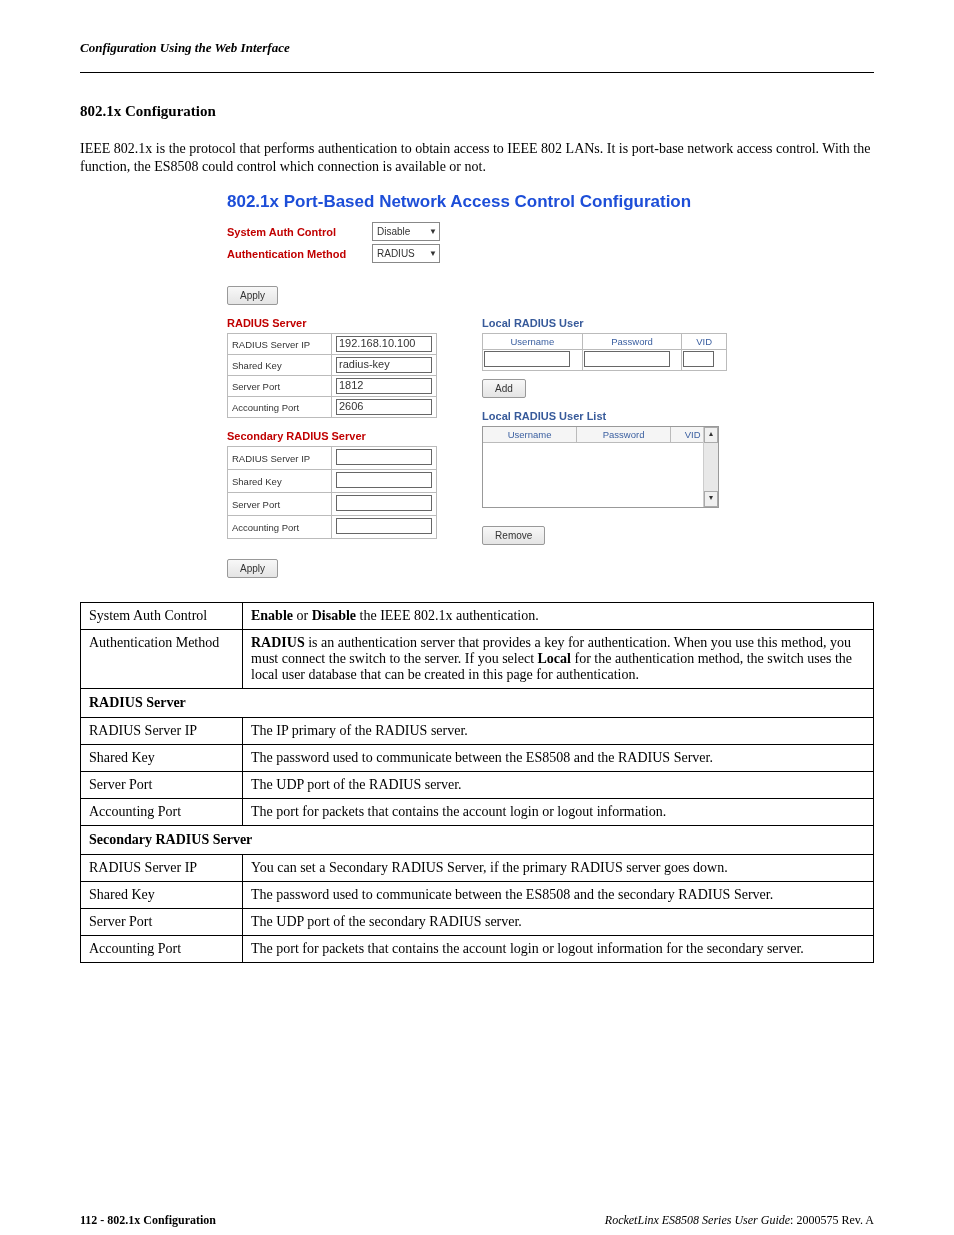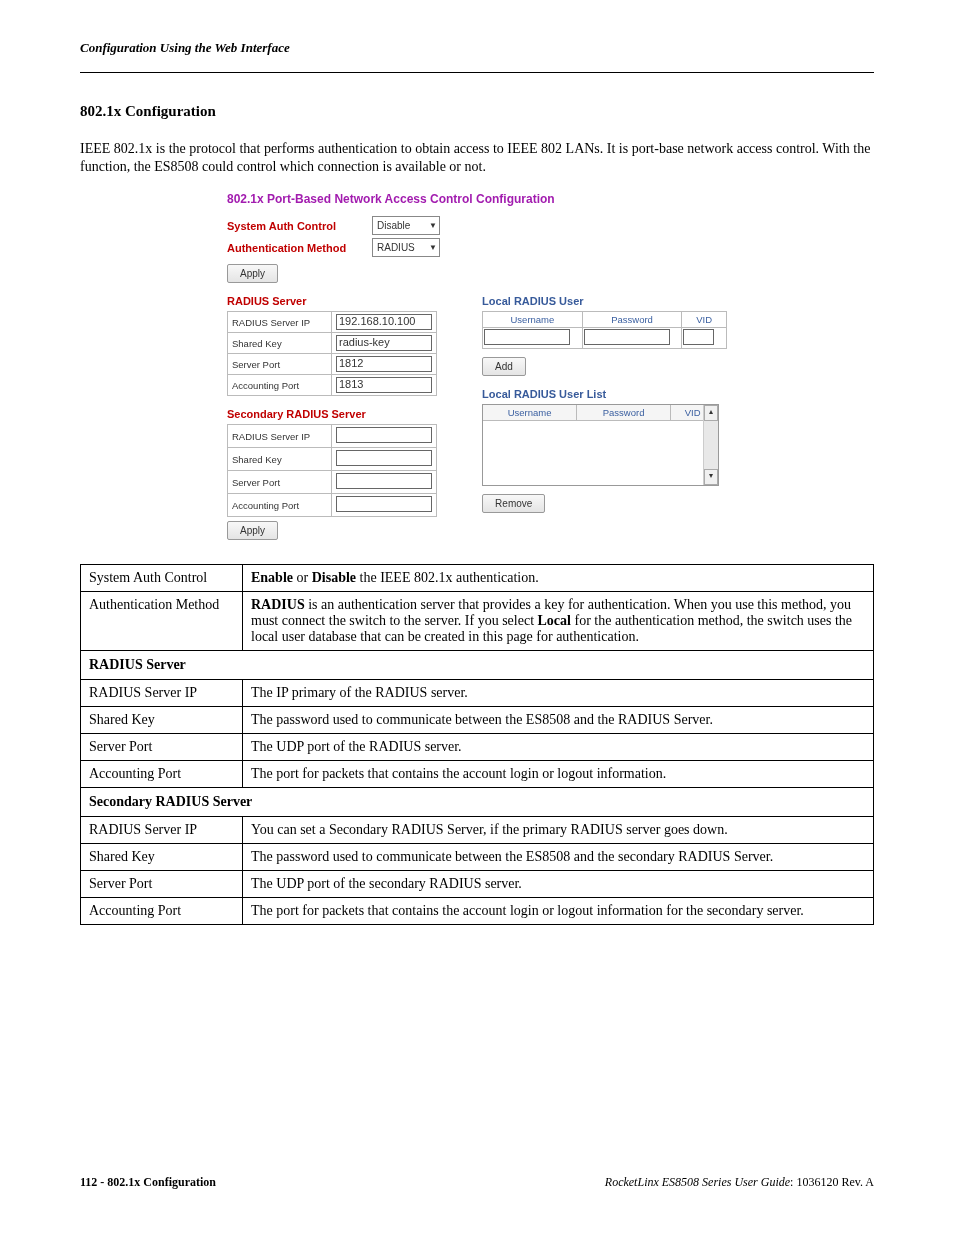--- a/index.html
+++ b/index.html
@@ -30,32 +30,32 @@
     line-height: 1.3;
     margin: 20px 0 16px;
   }
   .screenshot-area {
     width: 500px;
     margin: 10px auto 20px;
     font-family: Arial, Helvetica, sans-serif;
     font-size: 10px;
     color: #333;
   }
-  .ss-title { color: #a21caf; font-weight: bold; font-size: 12px; margin-bottom: 10px; }
+  .ss-title { color: #1d4ed8; font-weight: bold; font-size: 17px; margin-bottom: 10px; }
   .ss-row { display: flex; align-items: center; margin: 3px 0; }
   .ss-label-red { color: #c00000; font-weight: bold; width: 145px; font-size: 11px; }
   .ss-select {
     border: 1px solid #888; font-size: 10px; height: 17px; width: 60px;
     display: inline-flex; align-items: center; justify-content: space-between;
     padding: 0 2px 0 4px; background: #fff;
   }
   .ss-select .arrow { font-size: 8px; }
   .ss-button {
     border: 1px solid #999; background: linear-gradient(#f8f8f8,#e4e4e4);
-    padding: 3px 12px; font-size: 10px; border-radius: 2px; margin-top: 4px;
+    padding: 3px 12px; font-size: 10px; border-radius: 2px; margin-top: 20px;
     display: inline-block;
   }
   .ss-section-head { color: #c00000; font-weight: bold; font-size: 11px; margin: 12px 0 4px; }
   .ss-section-head-blue { color: #375a9a; font-weight: bold; font-size: 11px; margin: 12px 0 4px; }
   .ss-cols { display: flex; gap: 20px; align-items: flex-start; }
   .ss-table { border-collapse: collapse; font-size: 9.5px; }
   .ss-table td { border: 1px solid #bbb; padding: 2px 4px; }
   .ss-table td:first-child { width: 95px; }
   .ss-input { border: 1px solid #666; height: 14px; font-size: 11px; width: 90px; padding: 0 2px; display: inline-block; }
   .ss-inner-table th { border: 1px solid #bbb; font-weight: normal; font-size: 9.5px; padding: 2px 8px; color: #3a5fa0; }
@@ -118,21 +118,21 @@
         <tr>
               <td>Shared Key</td>
               <td><span class="ss-input">radius-key</span></td>
             </tr>
         <tr>
               <td>Server Port</td>
               <td><span class="ss-input">1812</span></td>
             </tr>
         <tr>
               <td>Accounting Port</td>
-              <td><span class="ss-input">1813</span></td>
+              <td><span class="ss-input">2606</span></td>
             </tr>
       </tbody>
         </table>
 
       <div class="ss-section-head">Secondary RADIUS Server</div>
       <table class="ss-table">
         <tbody>
             <tr>
               <td>RADIUS Server IP</td>
               <td><span class="ss-input"></span></td>
@@ -177,21 +177,21 @@
         <div class="ss-listbox-head">
           <div style="width:85px">Username</div>
           <div style="width:85px">Password</div>
           <div style="width:35px;border-right:0">VID</div>
         </div>
         <div class="scroll">
           <div class="sbtn">▴</div>
           <div style="position:absolute;bottom:0;left:0;right:0" class="sbtn">▾</div>
         </div>
       </div>
-      <div class="ss-button" style="margin-top:8px">Remove</div>
+      <div class="ss-button" style="margin-top:18px">Remove</div>
     </div>
   </div>
 </div>
 
 <table class="big-table">
   <tbody>
   <tr>
     <td>System Auth Control</td>
     <td class="desc"><b>Enable</b> or <b>Disable</b> the IEEE 802.1x authentication.</td>
   </tr>
@@ -236,15 +236,15 @@
   <tr>
         <td>Accounting Port</td>
         <td>The port for packets that contains the account login or logout information for the secondary server.</td>
       </tr>
 </tbody>
   </table>
 
 <div class="footer">
   <div class="left">112 - 802.1x Configuration</div>
   <div class="right">
-    <i>RocketLinx ES8508 Series  User Guide</i><span>: 1036120 Rev. A</span>
+    <i>RocketLinx ES8508 Series  User Guide</i><span>: 2000575 Rev. A</span>
   </div>
 </div>
 
 </body></html>

